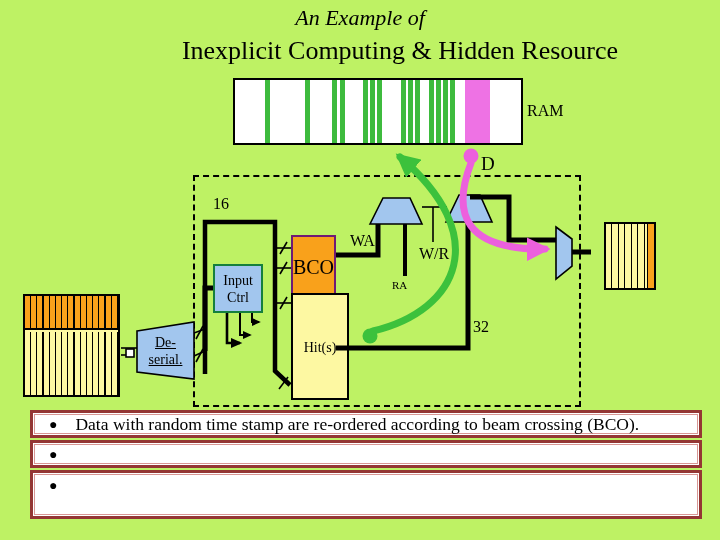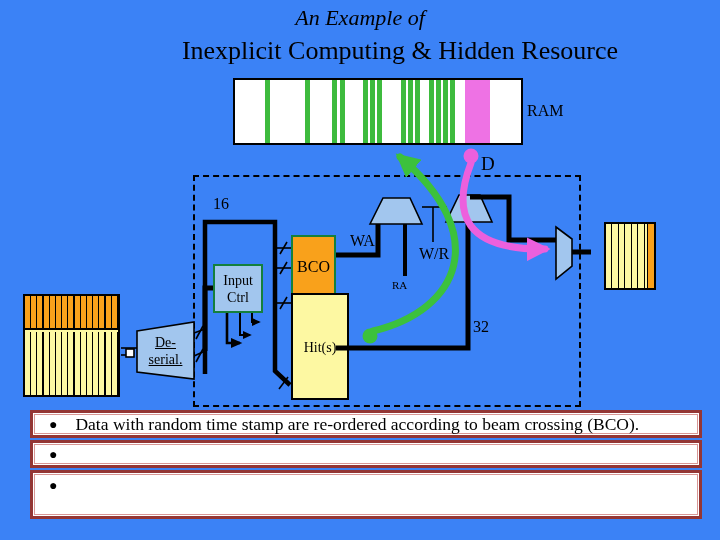--- a/index.html
+++ b/index.html
@@ -1,17 +1,17 @@
 <!DOCTYPE html>
 <html><head>
 <meta charset="utf-8">
 <style>
   html,body { margin:0; padding:0; background:#fff; }
   .slide {
-    position:relative; width:720px; height:540px; background:#3b82f6;
+    position:relative; width:720px; height:540px; background:#bef264;
     font-family:"Liberation Serif", serif; color:#000; overflow:hidden;
   }
   .slide * { box-sizing:border-box; }
   .lbl { position:absolute; white-space:nowrap; color:#000; }
   .title1 { top:5px; left:0; width:100%; text-align:center; font-style:italic; font-size:22px; }
   .title2 { top:36px; left:0; width:100%; text-align:center; font-size:26px;margin-left:40px; }
 
   
   .ram-box { position:absolute; left:233px; top:78px; width:290px; height:67px;
              border:2px solid #000; background:#fff; }
@@ -24,22 +24,22 @@
                 border:2px dashed #000; }
 
   .n16-lbl { left:213px; top:195px; font-size:16px; }
   .wa-lbl  { left:350px; top:232px; font-size:16px; }
   .wr-lbl  { left:419px; top:245px; font-size:16px; }
   .ra-lbl  { left:392px; top:279px; font-size:11px; }
   .n32-lbl { left:473px; top:318px; font-size:16px; }
 
   
   .bco-box { position:absolute; left:291px; top:235px; width:45px; height:64px;
-             background:#f9a11b; border:2px solid #15803d;
-             display:flex; align-items:center; justify-content:center; font-size:16px; }
+             background:#f9a11b; border:2px solid #701a75;
+             display:flex; align-items:center; justify-content:center; font-size:20px; }
   .hit-box { position:absolute; left:291px; top:293px; width:58px; height:107px;
              background:#fdf8a2; border:2px solid #000; }
   .hit-lbl { position:absolute; left:0; top:45px; width:100%; text-align:center; font-size:14px; }
   .ictrl-box { position:absolute; left:213px; top:264px; width:50px; height:49px;
                background:#a2c6ee; border:2px solid #15803d;
                display:flex; flex-direction:column; align-items:center; justify-content:center;
                font-size:14px; line-height:17px; }
   .deserial-lbl { position:absolute; left:137px; top:327px; width:57px; height:48px;
                   display:flex; flex-direction:column; align-items:center; justify-content:center;
                   font-size:14px; line-height:17px;text-decoration:underline; }

